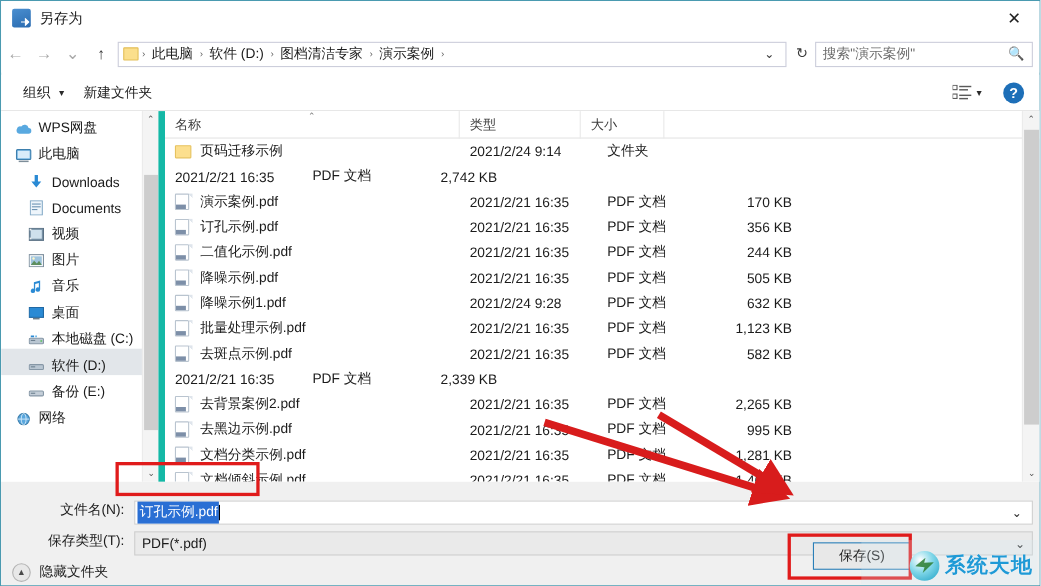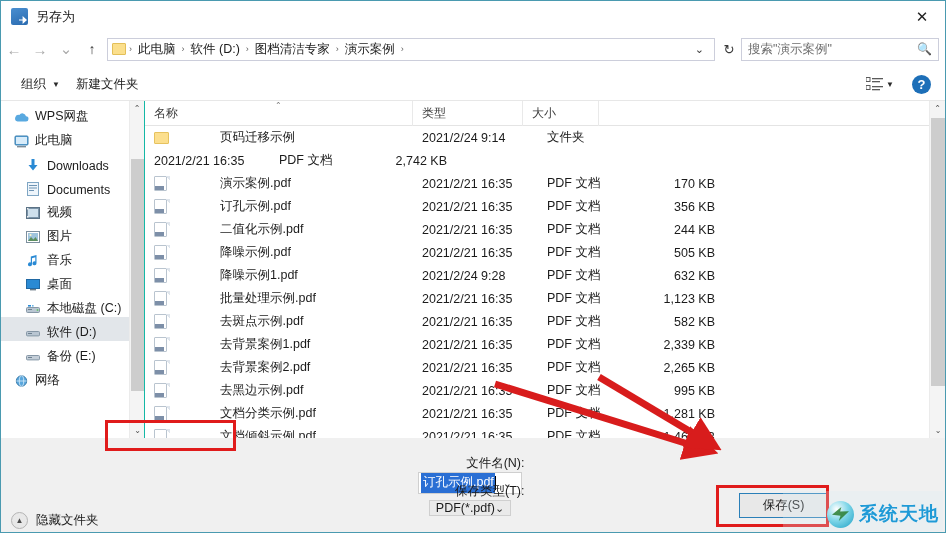--- a/index.html
+++ b/index.html
@@ -137,41 +137,41 @@
     font-size: 8px; color: #505050; cursor: pointer;
   }
   #sidebar-thumb {
     position: absolute; left: 1px; top: 58px; width: 13px; height: 232px;
     background: #cdcdcd; cursor: pointer;
   }
 
   
   #filelist {
     flex: 1; position: relative; background: #ffffff; overflow: hidden;
-    border-left: 1px solid #14b8a6;
+    border-left: 6px solid #14b8a6;
   }
   #col-header {
     display: flex; height: 25px; align-items: center;
     border-bottom: 1px solid #e4e4e4; background: #ffffff;
     font-size: 12px; color: #3b3b3b;
   }
   .col-h {
     height: 25px; display: flex; align-items: center; padding-left: 9px;
     border-right: 1px solid #e9e9e9; cursor: pointer; position: relative;
   }
   .col-name { width: 268px; }
   .col-date { width: 125px; }
   .col-type { width: 110px; }
   .col-size { width: 76px; }
   #sort-caret {
     position: absolute; left: 130px; top: 0px; font-size: 8px; color: #777;
   }
   #rows { position: relative; }
   .frow { display: flex; height: 23px; align-items: center; font-size: 12.5px; color: #1b1b1b; cursor: pointer; }
-  .c-name { width: 268px; display: flex; align-items: center; padding-left: 9px; white-space: nowrap; overflow: hidden; gap: 43px; }
+  .c-name { width: 268px; display: flex; align-items: center; padding-left: 9px; white-space: nowrap; overflow: hidden; }
   .c-date { width: 125px; padding-left: 9px; white-space: nowrap; }
   .c-type { width: 110px; padding-left: 9px; white-space: nowrap; }
   .c-size { width: 76px; padding-right: 9px; text-align: right; white-space: nowrap; }
   .file-ico { width: 16px; height: 16px; margin-right: 7px; flex: none; position: relative; }
   .ico-folder {
     background: #fcdf8e; border: 1px solid #e6c25f; border-radius: 1px;
     width: 15px; height: 12px;
   }
   .ico-pdf {
     width: 13px; height: 15px; background: #ffffff; border: 1px solid #b9c4cf;
@@ -194,21 +194,21 @@
   #filelist-thumb {
     position: absolute; left: 1px; top: 17px; width: 14px; height: 268px;
     background: #cdcdcd; cursor: pointer;
   }
 
   
   #bottom {
     position: absolute; left: 0; top: 437px; width: 944px; height: 94px;
     background: #f0f0f0;
   }
-  .form-row { display: flex; align-items: center; height: 22px; flex-direction: column; }
+  .form-row { display: flex; height: 22px; }
   #row-filename { position: absolute; left: 0; top: 17px; width: 944px; }
   #row-filetype { position: absolute; left: 0; top: 45px; width: 944px; }
   .form-label {
     width: 121px; text-align: right; padding-right: 9px; font-size: 12.5px;
     color: #1b1b1b; flex: none;
   }
   #filename-input {
     flex: 1; height: 22px; background: #ffffff; border: 1px solid #cfcfcf;
     display: flex; align-items: center; padding: 0 2px; margin-right: 6px;
     font-size: 12.5px; cursor: text;
@@ -574,26 +574,20 @@
                 <span class="file-ico">
                   <span class="ico-pdf" style="display: block; margin-top: 0px;"></span>
                 </span>
                 <span>去斑点示例.pdf</span>
               </div>
               <div class="c-date">2021/2/21 16:35</div>
               <div class="c-type">PDF 文档</div>
               <div class="c-size">582 KB</div>
             </div>
             <div class="frow">
-              <div class="c-name">
-                <span class="file-ico">
-                  <span class="ico-pdf" style="display: block; margin-top: 0px;"></span>
-                </span>
-                <span>去背景案例1.pdf</span>
-              </div>
               <div class="c-date">2021/2/21 16:35</div>
               <div class="c-type">PDF 文档</div>
               <div class="c-size">2,339 KB</div>
             </div>
             <div class="frow">
               <div class="c-name">
                 <span class="file-ico">
                   <span class="ico-pdf" style="display: block; margin-top: 0px;"></span>
                 </span>
                 <span>去背景案例2.pdf</span>

